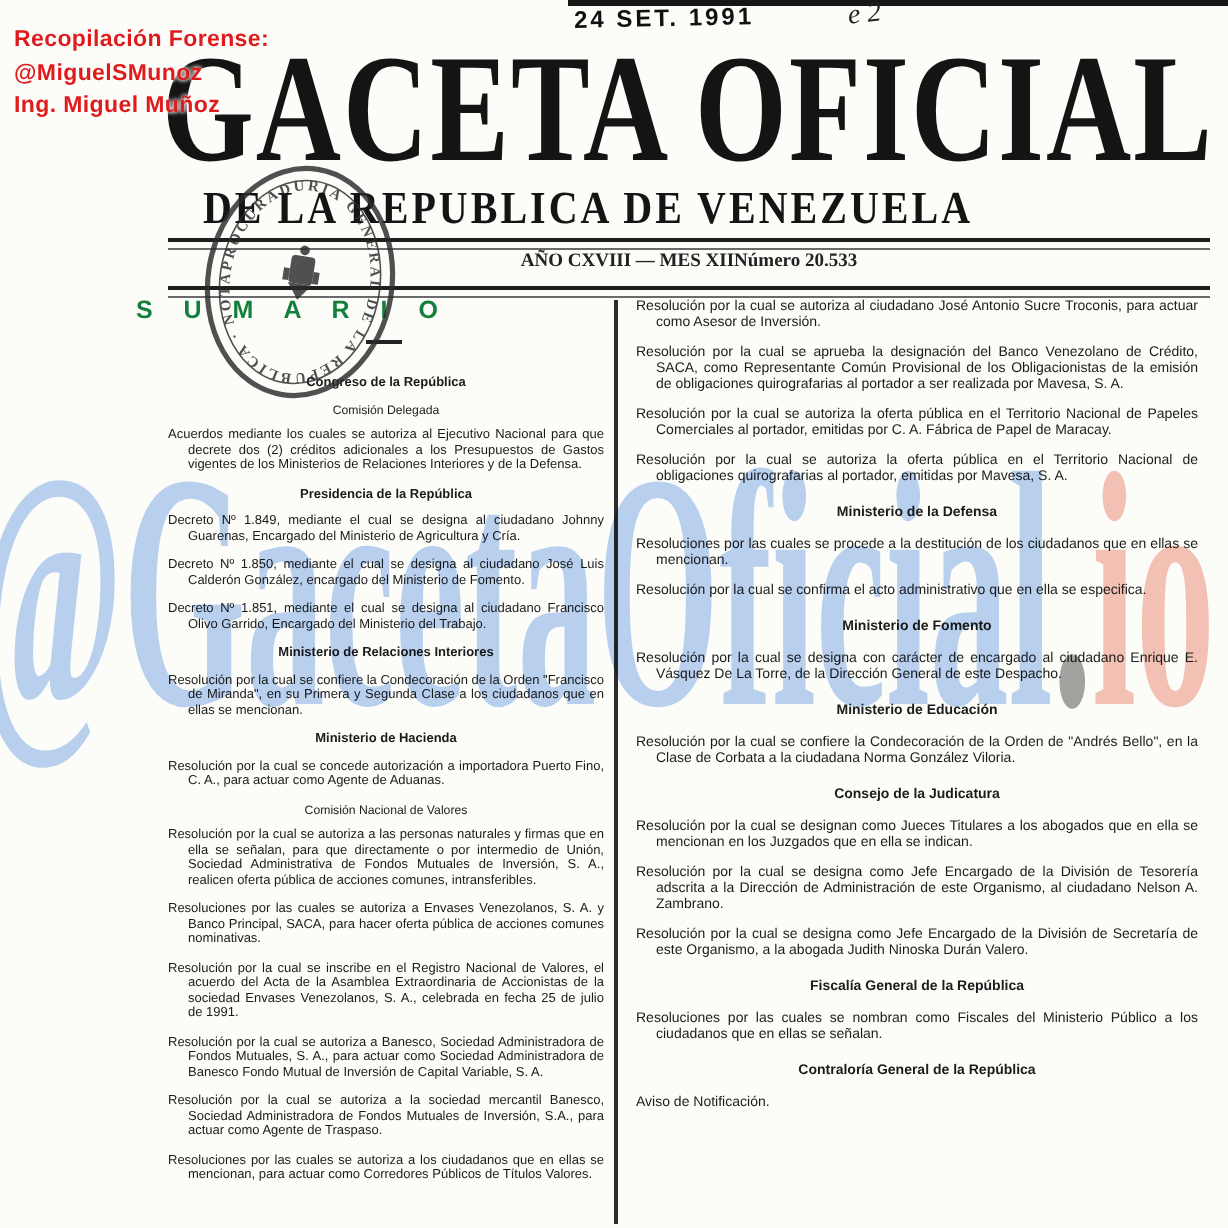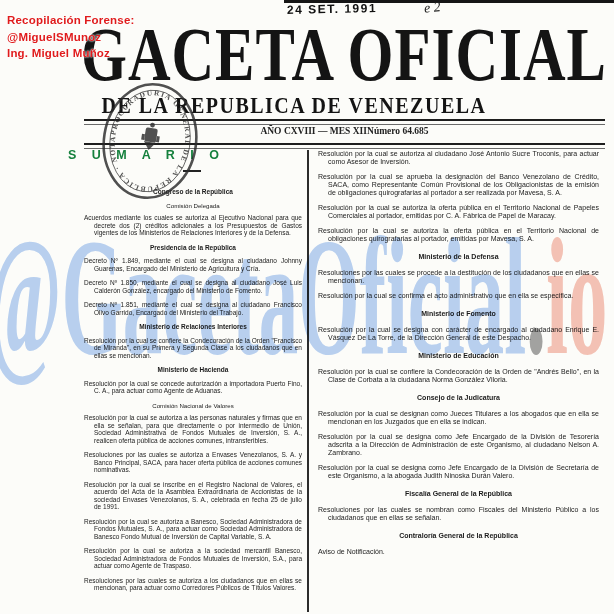--- a/index.html
+++ b/index.html
@@ -92,21 +92,21 @@
 
   <div class="datestamp">24 SET. 1991</div>
   <div class="handmark">e 2</div>
 
   <h1 class="masthead">GACETA OFICIAL</h1>
   <div class="subtitle">DE LA REPUBLICA DE VENEZUELA</div>
 
   <div class="rule rule1"></div>
   <div class="infoline">
     <span>AÑO CXVIII — MES XII</span>
-    <span>Número 64.685</span>
+    <span>Número 20.533</span>
   </div>
   <div class="rule rule2"></div>
 
   <svg class="stamp" width="100" height="122" viewBox="0 0 100 122">
     <defs>
       <path id="stampPath" d="M 15 61 a 35 46 0 1 1 70 0 a 35 46 0 1 1 -70 0"></path>
     </defs>
     <ellipse cx="50" cy="61" rx="46" ry="57" fill="none" stroke="#2b2b2b" stroke-width="2.6"></ellipse>
     <ellipse cx="50" cy="61" rx="40" ry="51" fill="none" stroke="#2b2b2b" stroke-width="0.8"></ellipse>
     <text font-family="Liberation Serif, serif" font-size="7.4" font-weight="bold" fill="#2b2b2b" letter-spacing="1.4">

